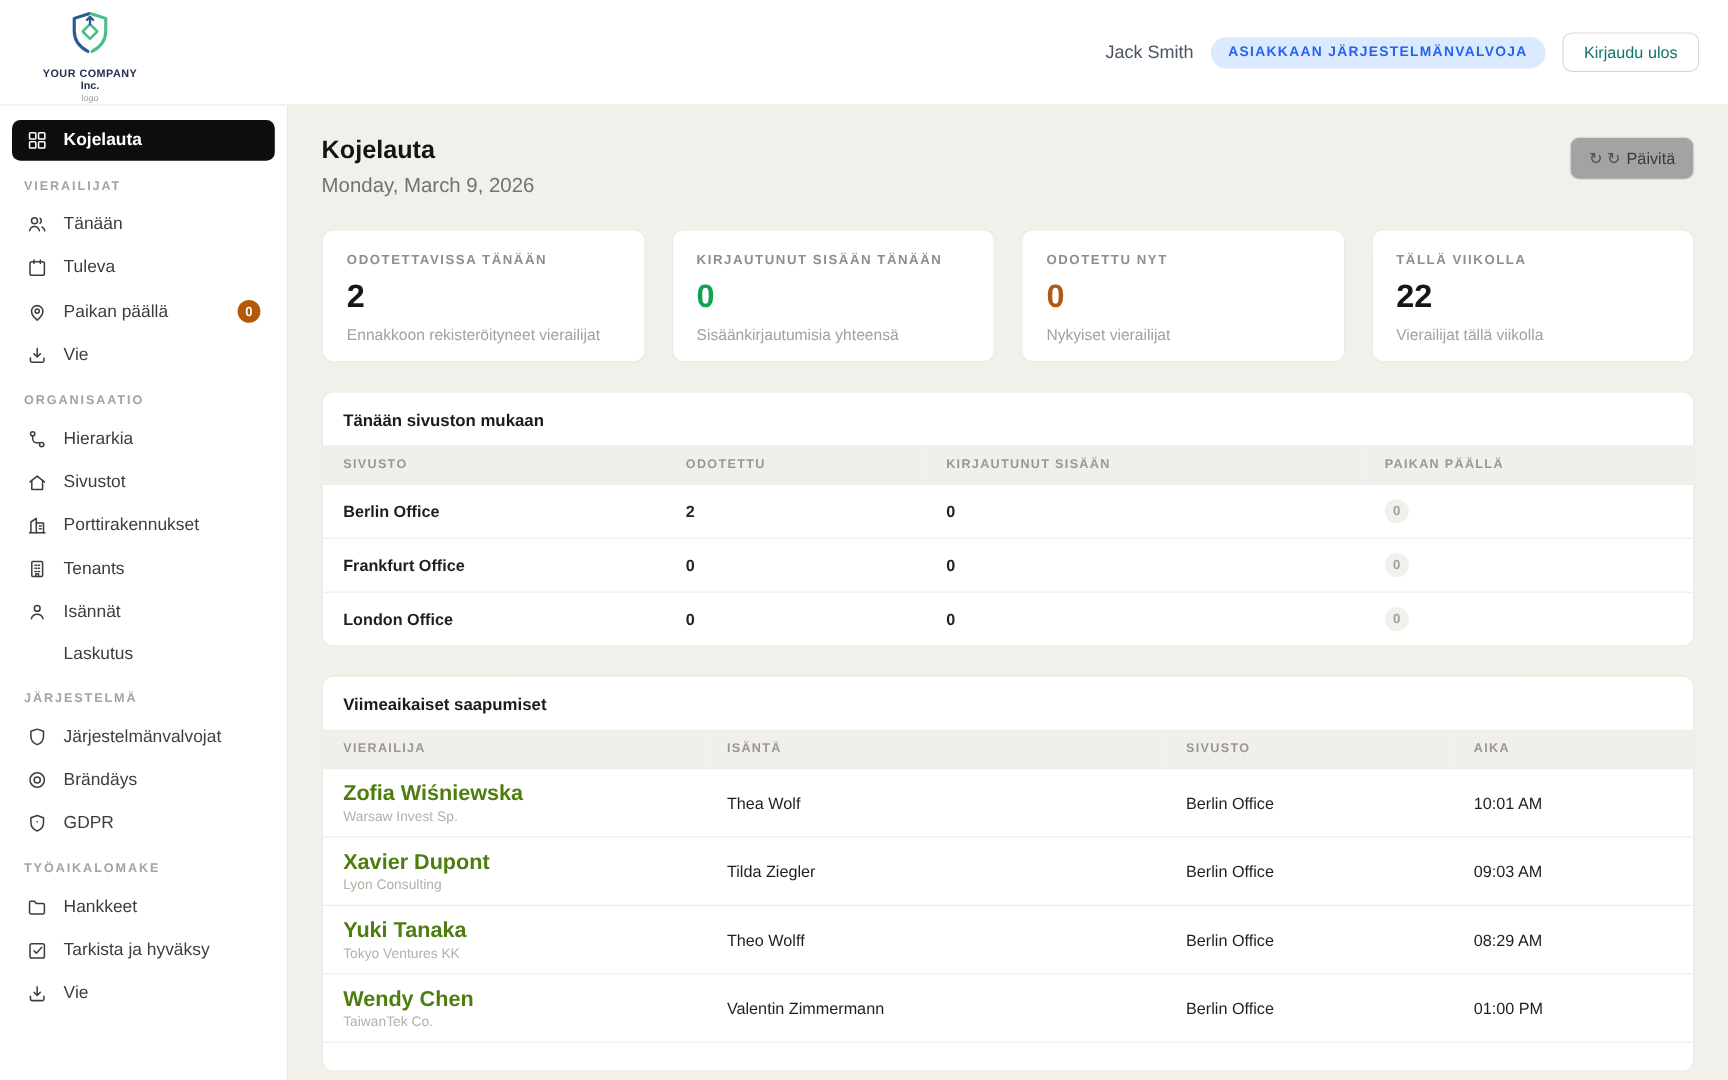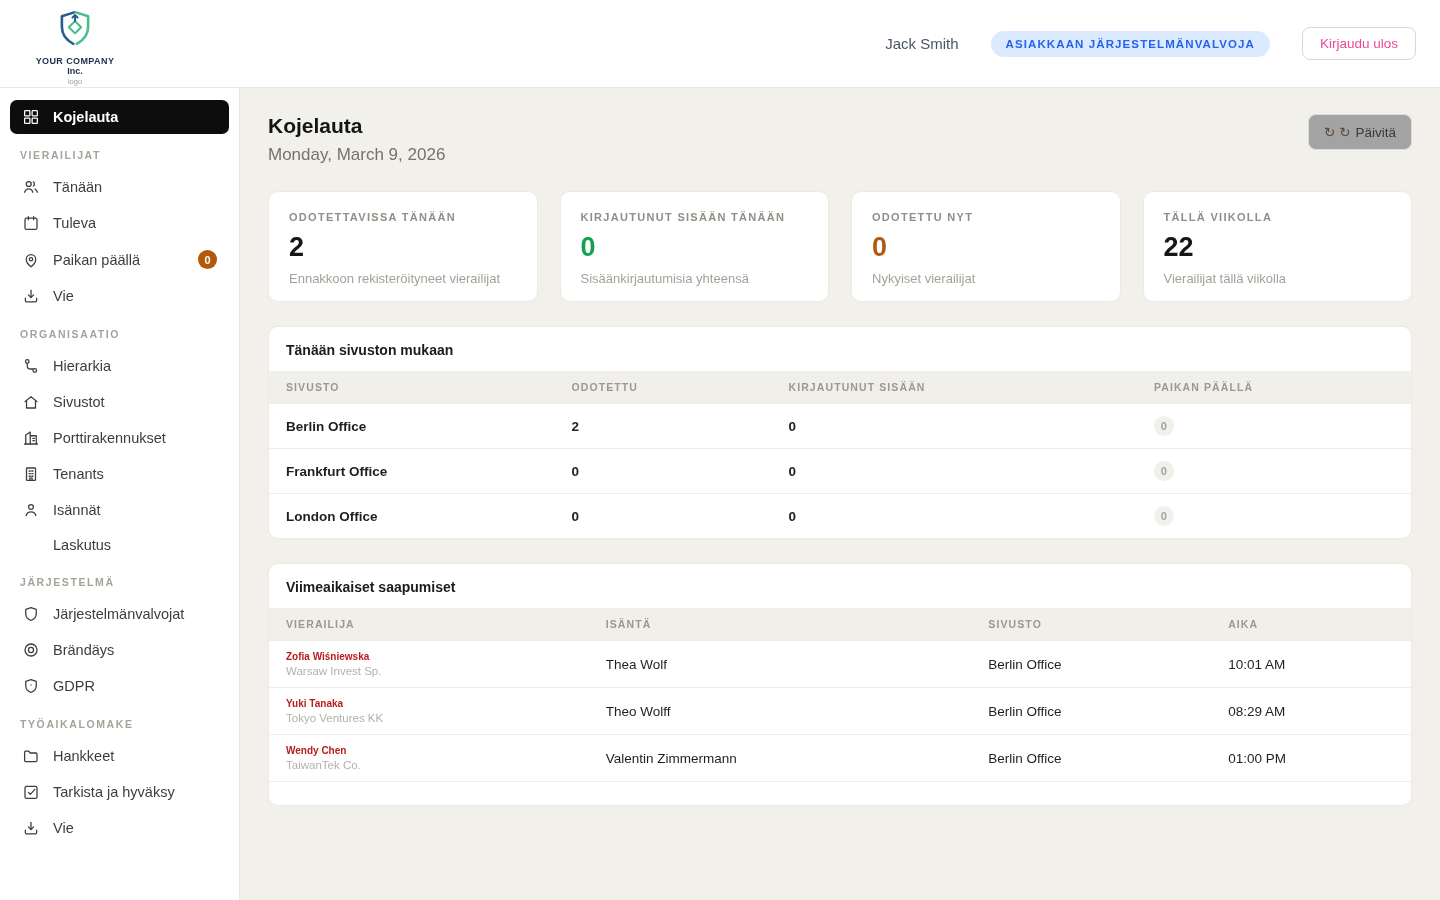--- a/index.html
+++ b/index.html
@@ -6,26 +6,26 @@
   html,body { width:1440px; height:900px; overflow:hidden; background:#ffffff;
     font-family:"Liberation Sans", sans-serif; color:#1a1a1a; }
 
   
   .topbar { height:88px; background:#fff; border-bottom:1px solid #e9e8e1;
     display:flex; align-items:center; justify-content:space-between; padding:0 24px 0 30px; }
   .logo-block { display:flex; flex-direction:column; align-items:center; width:90px; padding-top:6px; }
   .logo-text1 { font-size:9px; font-weight:bold; color:#23304d; letter-spacing:.4px; margin-top:2px; }
   .logo-text2 { font-size:9px; font-weight:bold; color:#23304d; }
   .logo-text3 { font-size:7.5px; color:#9aa0a6; margin-top:1px; }
-  .topbar-right { display:flex; align-items:center; gap:32px; }
+  .topbar-right { display:flex; align-items:center; gap:14px; }
   .user-name { font-size:15px; color:#4b5563; }
   .role-badge { background:#dbeafe; color:#2563eb; font-size:11.5px; font-weight:bold;
     letter-spacing:1.1px; padding:7px 15px; border-radius:999px; white-space:nowrap; }
   .logout-btn { background:#fff; border:1px solid #d9d9d2; border-radius:8px; padding:8px 17px;
-    font-size:13.5px; color:#ec4899; font-family:inherit; cursor:pointer; }
+    font-size:13.5px; color:#0f766e; font-family:inherit; cursor:pointer; }
 
   
   .shell { display:flex; height:812px; }
 
   
   .sidebar { width:240px; min-width:240px; background:#fff; border-right:1px solid #e9e8e1;
     padding:10px 10px 0; overflow:hidden; }
   .section-label { font-size:10.5px; font-weight:bold; letter-spacing:1.6px; color:#a6a39a;
     padding:13px 10px 7px; }
   .nav-item { display:flex; align-items:center; gap:13px; padding:8px 12px; margin:2px 0;
@@ -62,21 +62,21 @@
   thead th { background:#f0efe9; color:#9b988f; font-size:10.5px; font-weight:bold;
     letter-spacing:1.1px; text-align:left; padding:10px 17px; }
   tbody td { border-top:1px solid #efede6; padding:12px 17px; font-size:13.5px; color:#1f1f1d;
     vertical-align:middle; }
   .site-name { font-weight:bold; }
   .num { font-weight:bold; color:#222; }
   .pill { display:inline-flex; align-items:center; justify-content:center; min-width:20px; height:20px;
     padding:0 6px; border-radius:999px; background:#f1f0ea; color:#a3a29a; font-size:11px; font-weight:bold; }
 
   .arr td { padding:10px 17px; }
-  .v-name { font-weight:bold; font-size:10px; color:#b91c1c; }
+  .v-name { font-weight:bold; font-size:18px; color:#4d7c0f; }
   .v-comp { font-size:11.5px; color:#b2b1a8; margin-top:3px; }
 </style>
 </head>
 <body>
 
 <div class="topbar">
   <div class="logo-block">
     <span>
       <svg viewBox="0 0 48 48" width="42" height="42" fill="none" stroke-linecap="round" stroke-linejoin="round">
         <path d="M23 5L9 9.5v12c0 9 5.5 15.5 13 19.5" stroke="#2b5c8f" stroke-width="3"></path>
@@ -362,20 +362,29 @@
             <td>
               <div class="v-name">Zofia Wiśniewska</div>
               <div class="v-comp">Warsaw Invest Sp.</div>
             </td>
             <td>Thea Wolf</td>
             <td>Berlin Office</td>
             <td>10:01 AM</td>
           </tr>
           <tr>
             <td>
+              <div class="v-name">Xavier Dupont</div>
+              <div class="v-comp">Lyon Consulting</div>
+            </td>
+            <td>Tilda Ziegler</td>
+            <td>Berlin Office</td>
+            <td>09:03 AM</td>
+          </tr>
+          <tr>
+            <td>
               <div class="v-name">Yuki Tanaka</div>
               <div class="v-comp">Tokyo Ventures KK</div>
             </td>
             <td>Theo Wolff</td>
             <td>Berlin Office</td>
             <td>08:29 AM</td>
           </tr>
           <tr>
             <td>
               <div class="v-name">Wendy Chen</div>

